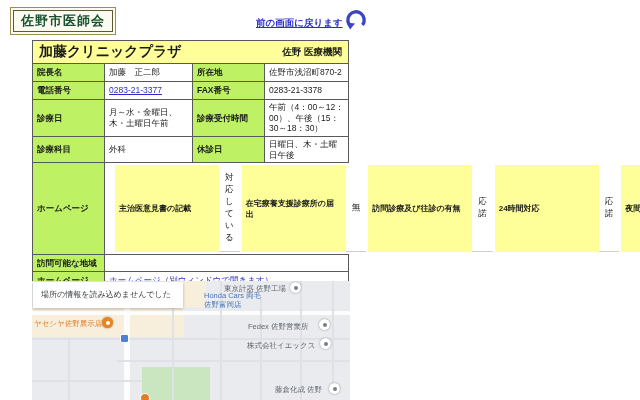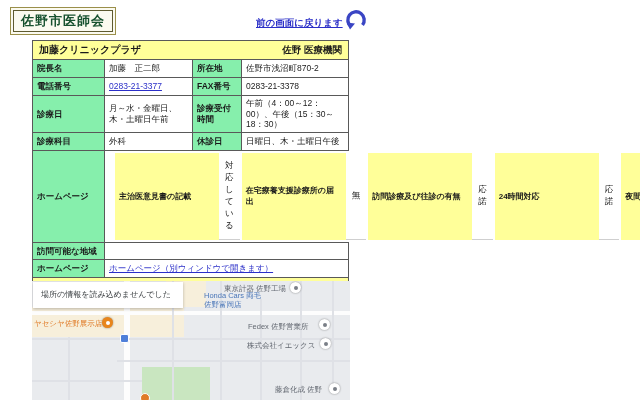--- a/index.html
+++ b/index.html
@@ -11,30 +11,30 @@
   .logo-inner{border:1px solid #5e5a30;padding:1px 7px;color:#17512f;font-weight:bold;
               font-family:"Liberation Serif","DejaVu Serif",serif;font-size:13px;letter-spacing:1px;}
   .back-wrap{position:absolute;left:256px;top:8px;display:flex;align-items:center;gap:2px;cursor:pointer;}
   .back-link{font-size:9.5px;font-weight:bold;color:#2b2fc8;text-decoration:underline;margin-top:8px;}
 
   
   .info-table{position:absolute;left:32px;top:40px;width:317px;border:1px solid #595959;background:#fff;box-sizing:border-box;}
   .t-row{display:flex;border-bottom:1px solid #595959;box-sizing:border-box;}
   .t-row:last-child{border-bottom:none;}
   .cell{box-sizing:border-box;display:flex;align-items:center;padding:2px 4px;line-height:1.25;}
-  .lab{background:#86efac;font-weight:bold;font-size:8.5px;border-right:1px solid #595959;}
+  .lab{background:#bef264;font-weight:bold;font-size:8.5px;border-right:1px solid #595959;}
   .val{background:#fff;font-size:8.5px;color:#222;}
   .wA{width:72px;flex:none;}
   .wB{width:88px;flex:none;border-right:1px solid #595959;}
-  .wC{width:49px;flex:none;}
+  .wC{width:72px;flex:none;}
   .wD{flex:1;}
   .h17{min-height:17px;}.h18{min-height:18px;}.h26{min-height:26px;}
   .hdr-row{background:#ffff99;display:flex;justify-content:space-between;align-items:center;
            padding:2px 6px;min-height:13px;}
-  .clinic-title{font-size:10px;font-weight:bold;}
+  .clinic-title{font-size:14px;font-weight:bold;}
   .clinic-cat{font-size:9.5px;font-weight:bold;}
   a.tbl-link{color:#2b2fc8;text-decoration:underline;cursor:pointer;}
 
   
   .hc-right{flex:1;background:#fff;display:flex;flex-direction:row;gap:2px;padding:2px 10px;}
   .hc-row{display:flex;min-height:16px;}
   .hc-lab{width:104px;flex:none;background:#ffff99;font-weight:bold;font-size:8px;
           display:flex;align-items:center;padding:1px 4px;box-sizing:border-box;}
   .hc-val{flex:1;font-size:8.5px;display:flex;align-items:center;padding:1px 6px;
           border-bottom:1px solid #cfcfcf;box-sizing:border-box;}

